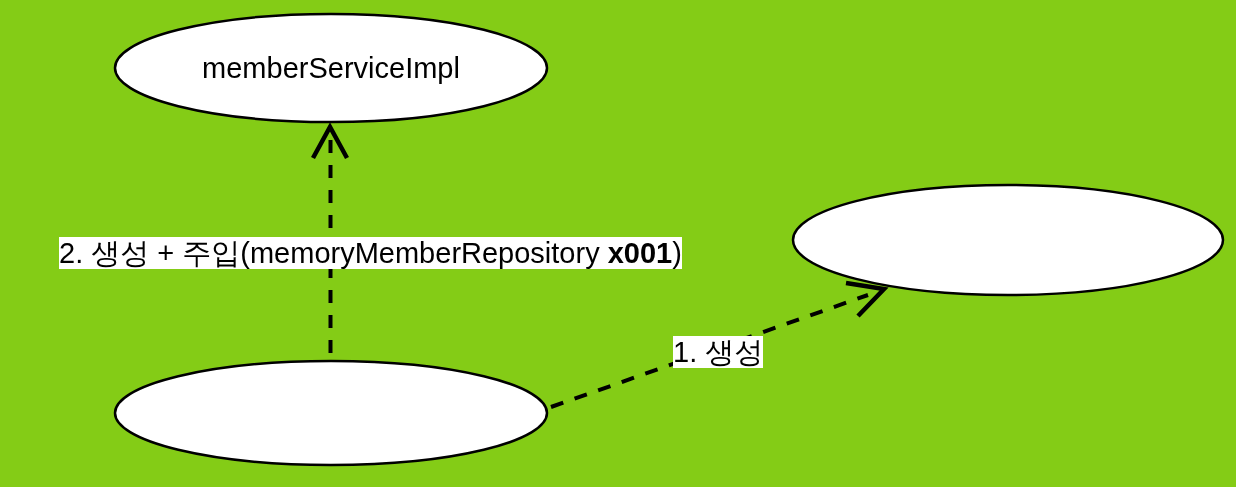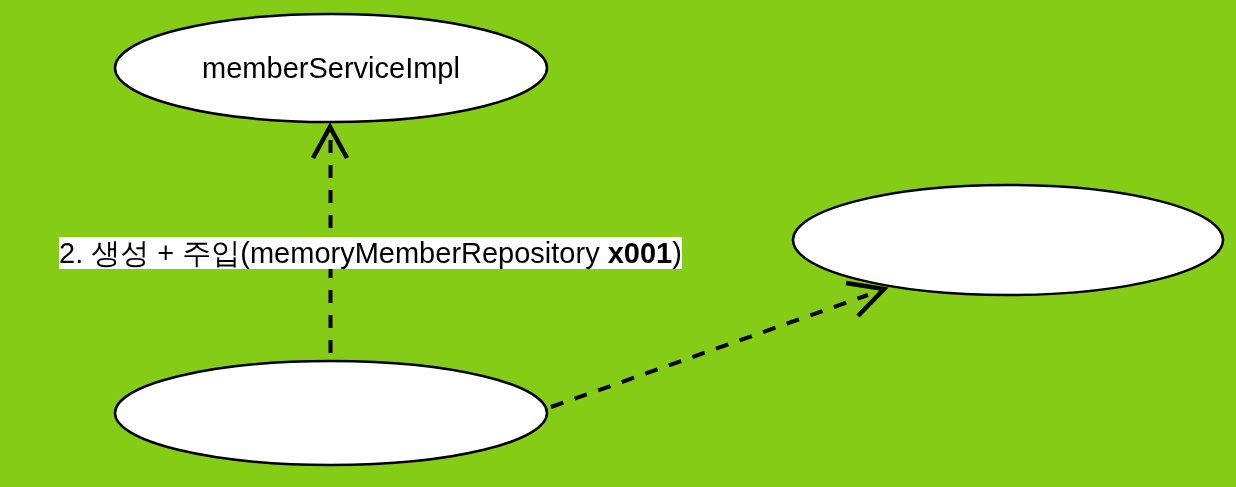--- a/index.html
+++ b/index.html
@@ -57,14 +57,15 @@
     <line x1="551" y1="407" x2="868" y2="295" stroke="#000000" stroke-width="4" stroke-dasharray="13 12"></line>
     <polyline points="846,283 884,289 858,316" fill="none" stroke="#000000" stroke-width="4.5"></polyline>
   </svg>
 
   <div class="label node-label" style="left:131px; top:52px; width:400px;">memberServiceImpl</div>
 
 
 
   <div class="label edge-label" style="left:12px; top:237px;margin-left:47px;"><span>2. 생성 + 주입(memoryMemberRepository </span><span class="bold">x001</span><span>)</span></div>
 
+  <div class="label edge-label" style="left:673px; top:336px;">1. 생성</div>
 
 </div>
 
 </body></html>

